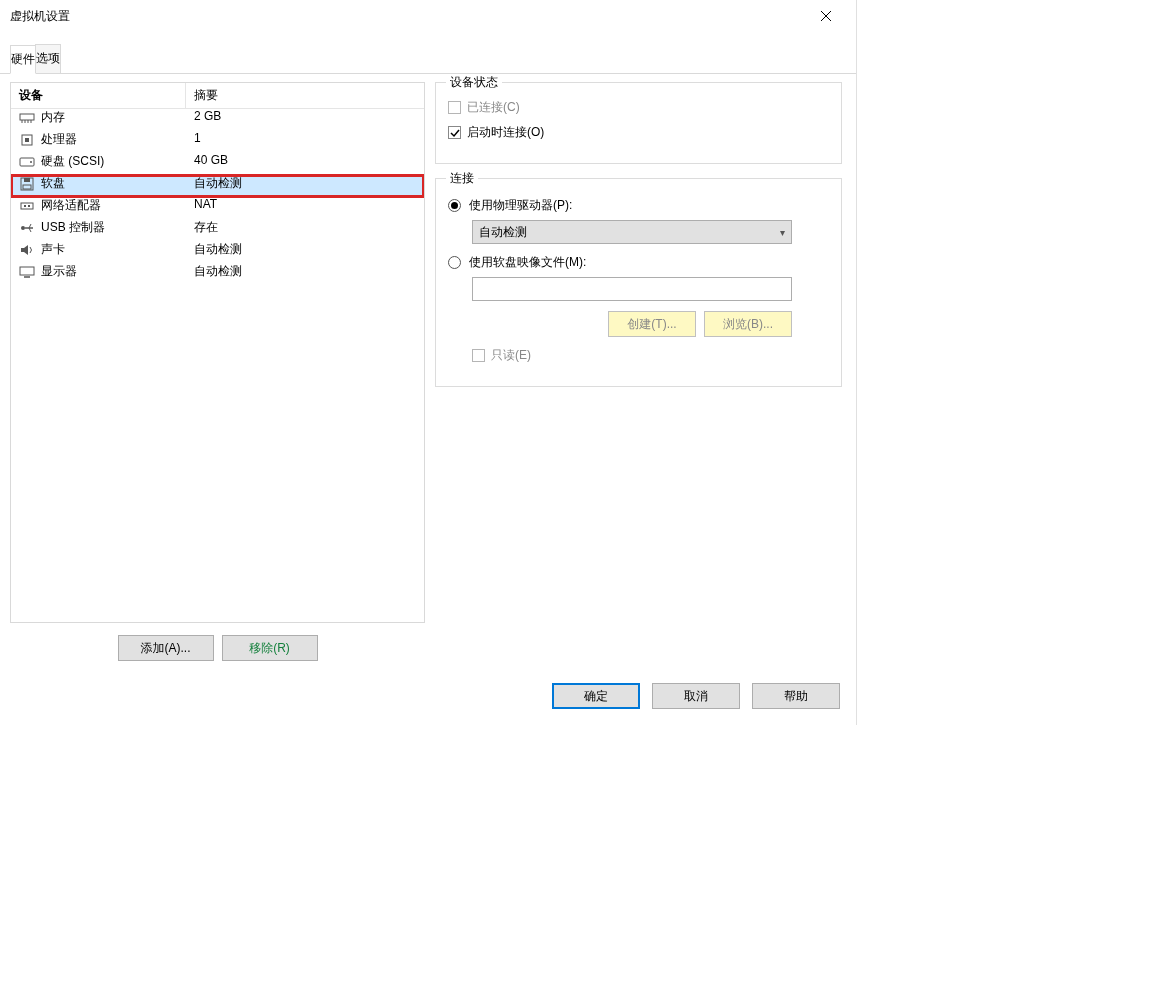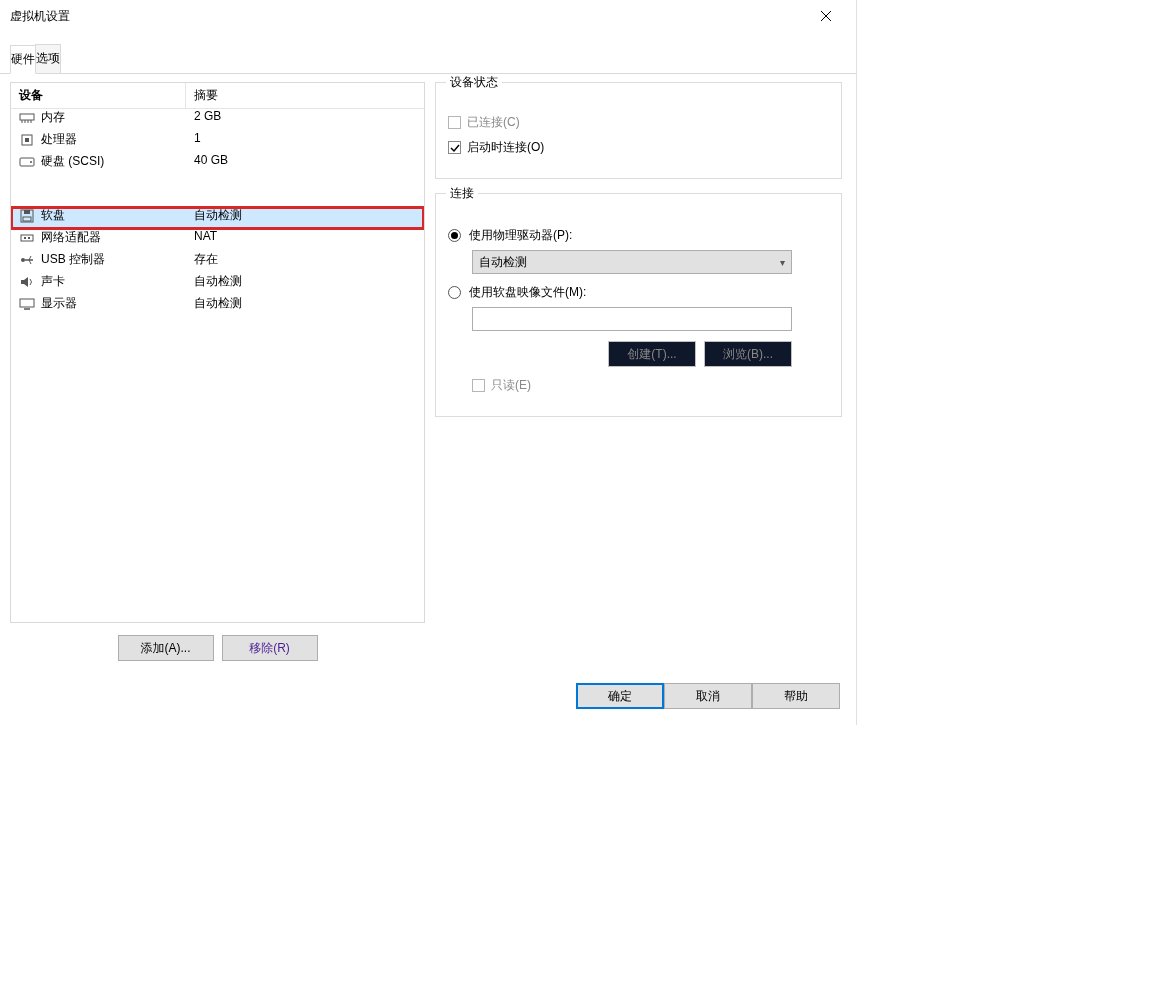--- a/index.html
+++ b/index.html
@@ -13,43 +13,43 @@
     .tab.active { background: #fff; border-bottom: 1px solid #fff; top: 1px; }
     .tab.inactive { background: #f5f5f5; }
     .content { flex: 1; display: flex; padding: 8px 10px 0 10px; gap: 10px; }
     .left-panel { width: 415px; display: flex; flex-direction: column; }
     .device-list { border: 1px solid #d9d9d9; flex: 1; overflow: hidden; }
     .list-header { display: flex; background: #fff; border-bottom: 1px solid #e5e5e5; }
     .col-device { width: 175px; padding: 4px 8px; font-weight: bold; border-right: 1px solid #e5e5e5; }
     .col-summary { flex: 1; padding: 4px 8px; font-weight: normal; }
     .list-body { }
     .list-row { display: flex; height: 22px; align-items: flex-start; }
-    .list-row.selected { background: #cde8ff; margin-top: 32px; }
+    .list-row.selected { background: #cde8ff; }
     .list-row.highlight { outline: 3px solid #d92626; outline-offset: -2px; }
     .cell-device { width: 175px; padding: 0 8px; display: flex; align-items: center; gap: 6px; overflow: hidden; white-space: nowrap; }
     .cell-summary { flex: 1; padding: 0 8px; overflow: hidden; white-space: nowrap; text-overflow: ellipsis; }
     .dev-icon { width: 16px; height: 14px; flex-shrink: 0; display: inline-block; }
     .btn-row { display: flex; justify-content: center; gap: 8px; padding: 12px 0; }
     .btn { min-width: 96px; height: 26px; border: 1px solid #adadad; background: #e1e1e1; padding: 0 14px; text-align: center; line-height: 24px; }
-    .btn.disabled { color: #4c1d95; }
+    .btn.disabled { color: #15803d; }
     .right-panel { flex: 1; padding: 0 4px 0 0; }
-    .fieldset { border: 1px solid #dcdcdc; margin-bottom: 14px; padding: 27px 12px 14px 12px; position: relative; }
+    .fieldset { border: 1px solid #dcdcdc; margin-bottom: 14px; padding: 12px 12px 14px 12px; position: relative; }
     .fieldset-legend { position: absolute; top: -9px; left: 10px; background: #fff; padding: 0 4px; color: #000; }
     .check-row { display: flex; align-items: center; gap: 6px; margin: 4px 0 8px 0; }
     .checkbox { width: 13px; height: 13px; border: 1px solid #888; display: inline-flex; align-items: center; justify-content: center; font-size: 10px; line-height: 10px; }
     .checkbox.disabled { border-color: #b5b5b5; color: #b5b5b5; }
     .radio-row { display: flex; align-items: center; gap: 8px; margin: 6px 0; }
     .radio { width: 13px; height: 13px; border: 1px solid #555; border-radius: 50%; display: inline-flex; align-items: center; justify-content: center; }
     .radio .dot { width: 7px; height: 7px; background: #000; border-radius: 50%; }
     .dropdown { margin: 4px 0 10px 24px; width: 320px; height: 24px; border: 1px solid #adadad; background: #e1e1e1; display: flex; align-items: center; padding: 0 6px; justify-content: space-between; }
     .dropdown .chev { font-size: 10px; color: #555; }
     .textfield { margin: 4px 0 10px 24px; width: 320px; height: 24px; border: 1px solid #adadad; background: #fff; }
     .sub-btn-row { display: flex; gap: 8px; justify-content: flex-end; margin: 0 0 10px 24px; width: 320px; }
-    .sub-btn { width: 88px; height: 26px; border: 1px solid #c0c0c0; background: #0f172a; text-align: center; line-height: 24px; color: #888; }
-    .footer-btns { display: flex; justify-content: flex-end; padding: 10px 16px 16px 0; }
+    .sub-btn { width: 88px; height: 26px; border: 1px solid #c0c0c0; background: #fef9c3; text-align: center; line-height: 24px; color: #888; }
+    .footer-btns { display: flex; gap: 12px; justify-content: flex-end; padding: 10px 16px 16px 0; }
     .footer-btn { width: 88px; height: 26px; border: 1px solid #adadad; background: #e1e1e1; text-align: center; line-height: 24px; }
     .footer-btn.primary { border: 2px solid #0078d7; background: #e1e1e1; line-height: 22px; }
     .label-disabled { color: #888; }
     svg { display: block; }
   </style>
 </head>
 <body>
 
 <div style="position:relative; width:1152px;">
 <div class="window">

